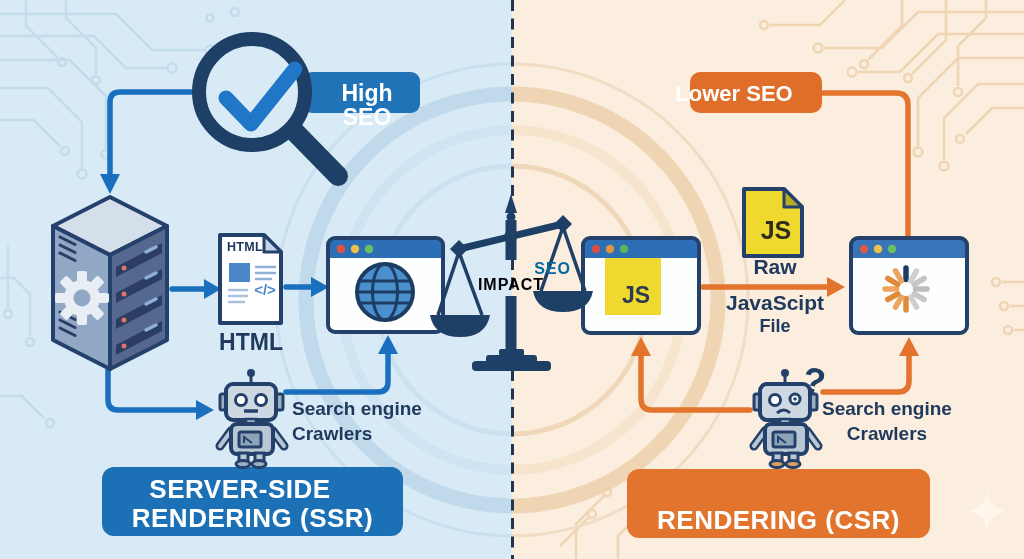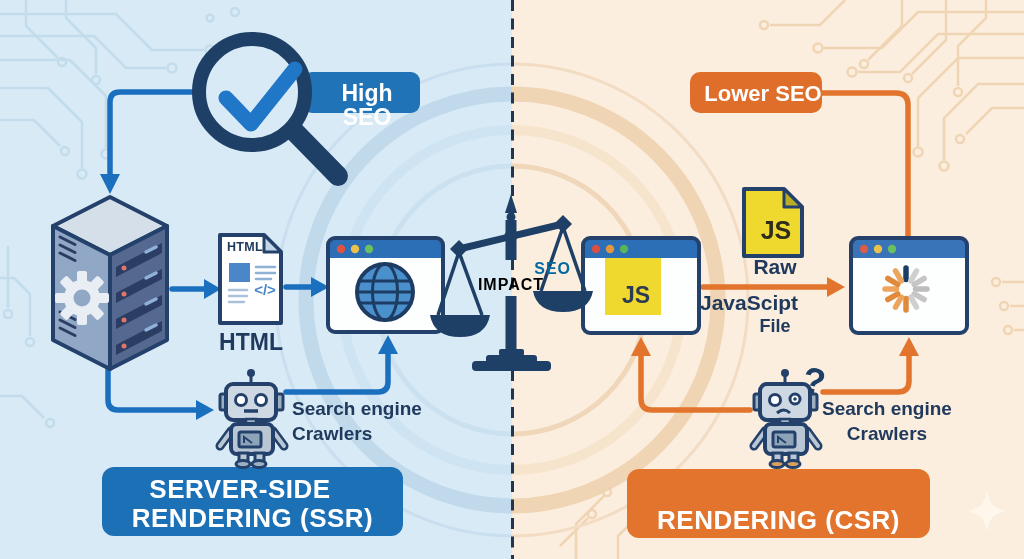--- a/index.html
+++ b/index.html
@@ -4,35 +4,35 @@
 <style>
   html,body{margin:0;padding:0;background:#fff;}
   .stage{position:relative;width:1024px;height:559px;overflow:hidden;
          font-family:"Liberation Sans",sans-serif;}
   .bg-left{position:absolute;left:0;top:0;width:512px;height:559px;background:#d8eaf6;}
   .bg-right{position:absolute;left:512px;top:0;width:512px;height:559px;background:#fbeede;}
   svg.gfx{position:absolute;left:0;top:0;}
   .txt{position:absolute;color:#203a5e;}
   .badge-txt{color:#fff;font-weight:bold;text-align:center;}
   #high-seo-label{left:316px;top:81px;width:102px;font-size:23px;line-height:24px;}
-  #lower-seo-label{left:697px;top:82px;width:132px;font-size:22px;line-height:23px;}
+  #lower-seo-label{left:668px;top:82px;width:132px;font-size:22px;line-height:23px;}
   #ssr-line1{left:102px;top:474px;width:276px;font-size:26px;letter-spacing:.5px;}
   #ssr-line2{left:102px;top:503px;width:301px;font-size:26px;letter-spacing:.5px;}
   #csr-line1{left:627px;top:476px;width:303px;font-size:26px;letter-spacing:.5px;}
   #csr-line2{left:627px;top:505px;width:303px;font-size:26px;letter-spacing:.5px;}
   #seo-impact-1{left:451px;top:260px;width:120px;text-align:right;font-size:16px;font-weight:800;color:#0369a1;letter-spacing:1px;}
   #seo-impact-2{left:451px;top:276px;width:120px;text-align:center;font-size:16px;font-weight:800;color:#000000;letter-spacing:1px;}
   #html-inner{left:227px;top:240px;width:44px;font-size:12.5px;font-weight:800;letter-spacing:.3px;}
   #code-glyph{left:248px;top:281px;width:34px;text-align:center;font-size:15px;font-weight:800;color:#4a86c8;}
   #html-caption{left:212px;top:329px;width:78px;text-align:center;font-size:23px;font-weight:800;}
   #crawlers-left-1{left:292px;top:398px;width:170px;font-size:19px;font-weight:600;}
   #crawlers-left-2{left:292px;top:423px;width:170px;font-size:19px;font-weight:600;}
   #js-file-letters{left:754px;top:216px;width:44px;text-align:center;font-size:25px;font-weight:800;color:#2e2d1c;}
   #raw-label{left:735px;top:255px;width:80px;text-align:center;font-size:21px;font-weight:600;}
-  #jsfile-line2{left:700px;top:291px;width:150px;font-size:21px;font-weight:600;}
+  #jsfile-line2{left:700px;top:291px;width:150px;text-align:center;font-size:21px;font-weight:600;}
   #jsfile-line3{left:700px;top:316px;width:150px;text-align:center;font-size:18px;font-weight:600;}
   #js-square-letters{left:612px;top:282px;width:48px;text-align:center;font-size:23px;font-weight:800;color:#2c3a52;}
   #question-mark{left:796px;top:361px;width:36px;text-align:center;font-size:37px;font-weight:800;color:#1e3f66;transform:rotate(10deg);}
   #crawler-right-1{left:812px;top:398px;width:150px;text-align:center;font-size:19px;font-weight:600;}
   #crawler-right-2{left:812px;top:423px;width:150px;text-align:center;font-size:19px;font-weight:600;}
 </style>
 </head>
 <body>
 
 <div class="stage">

